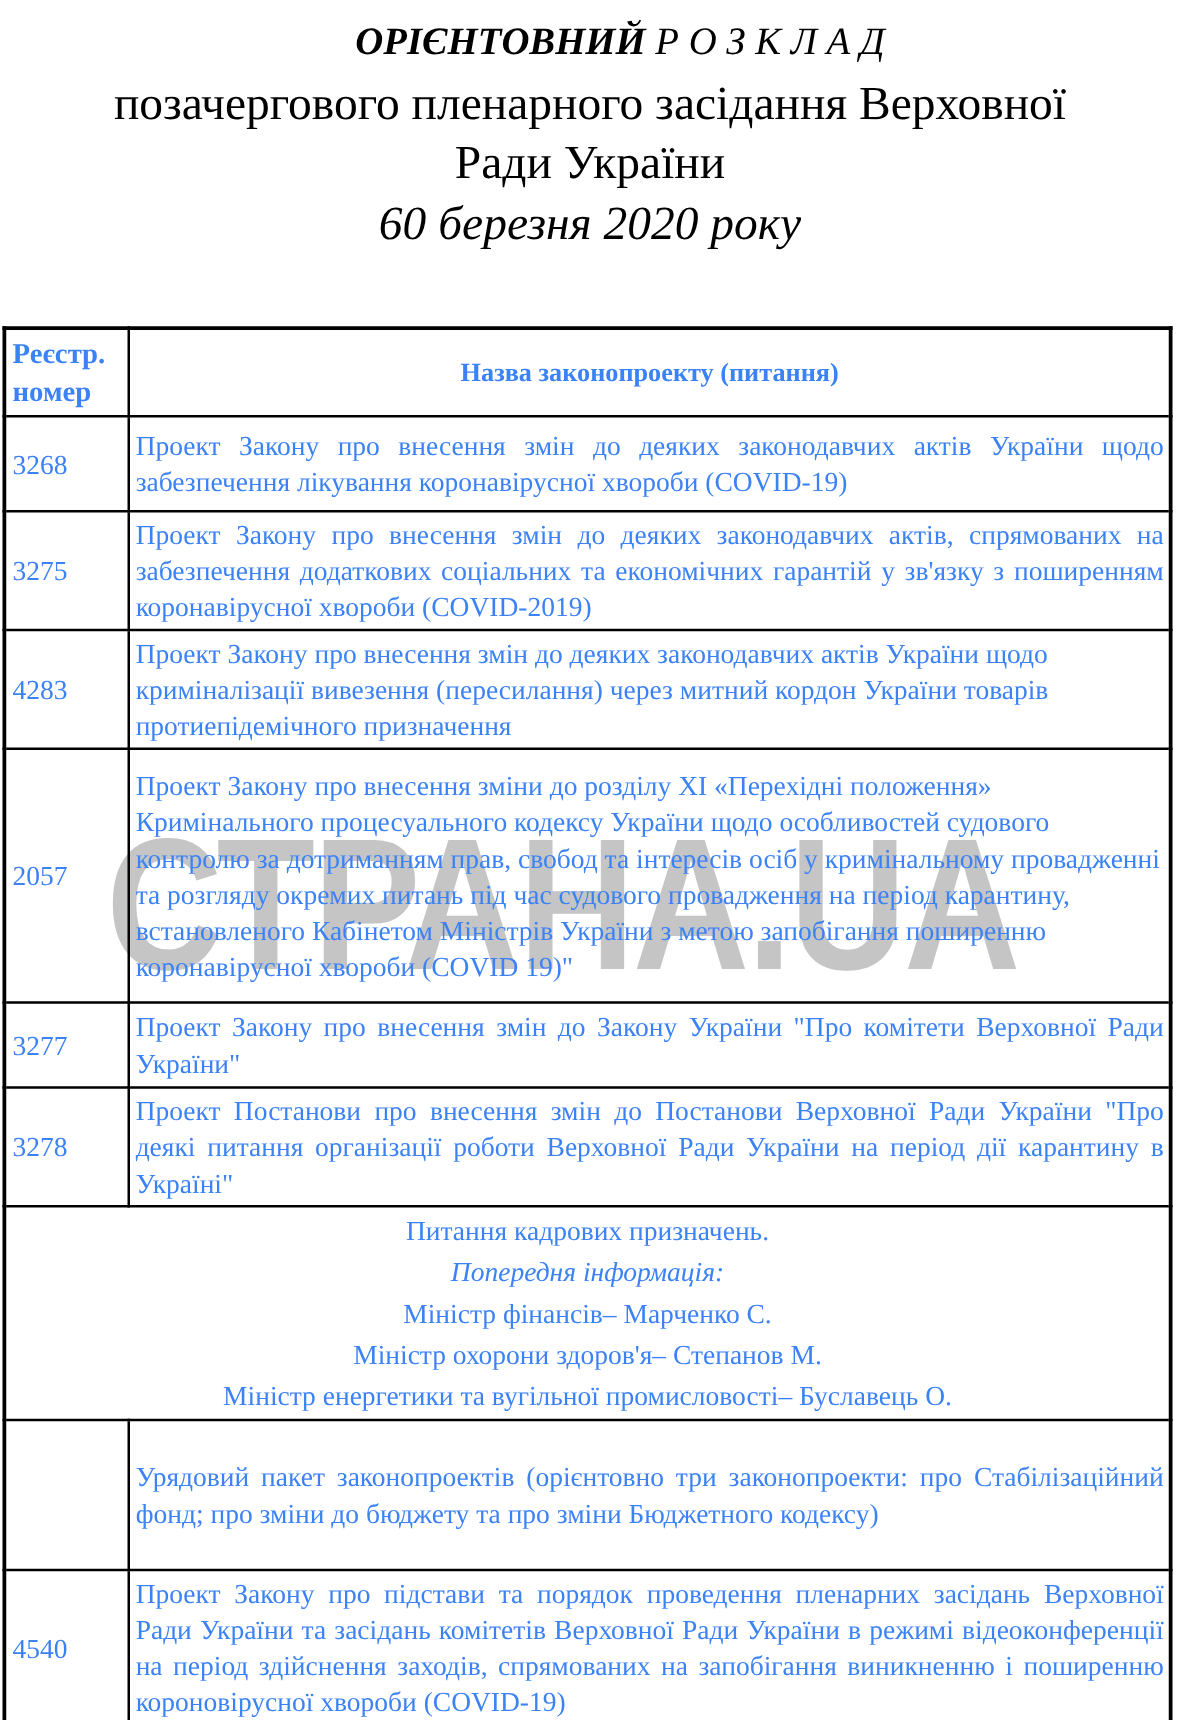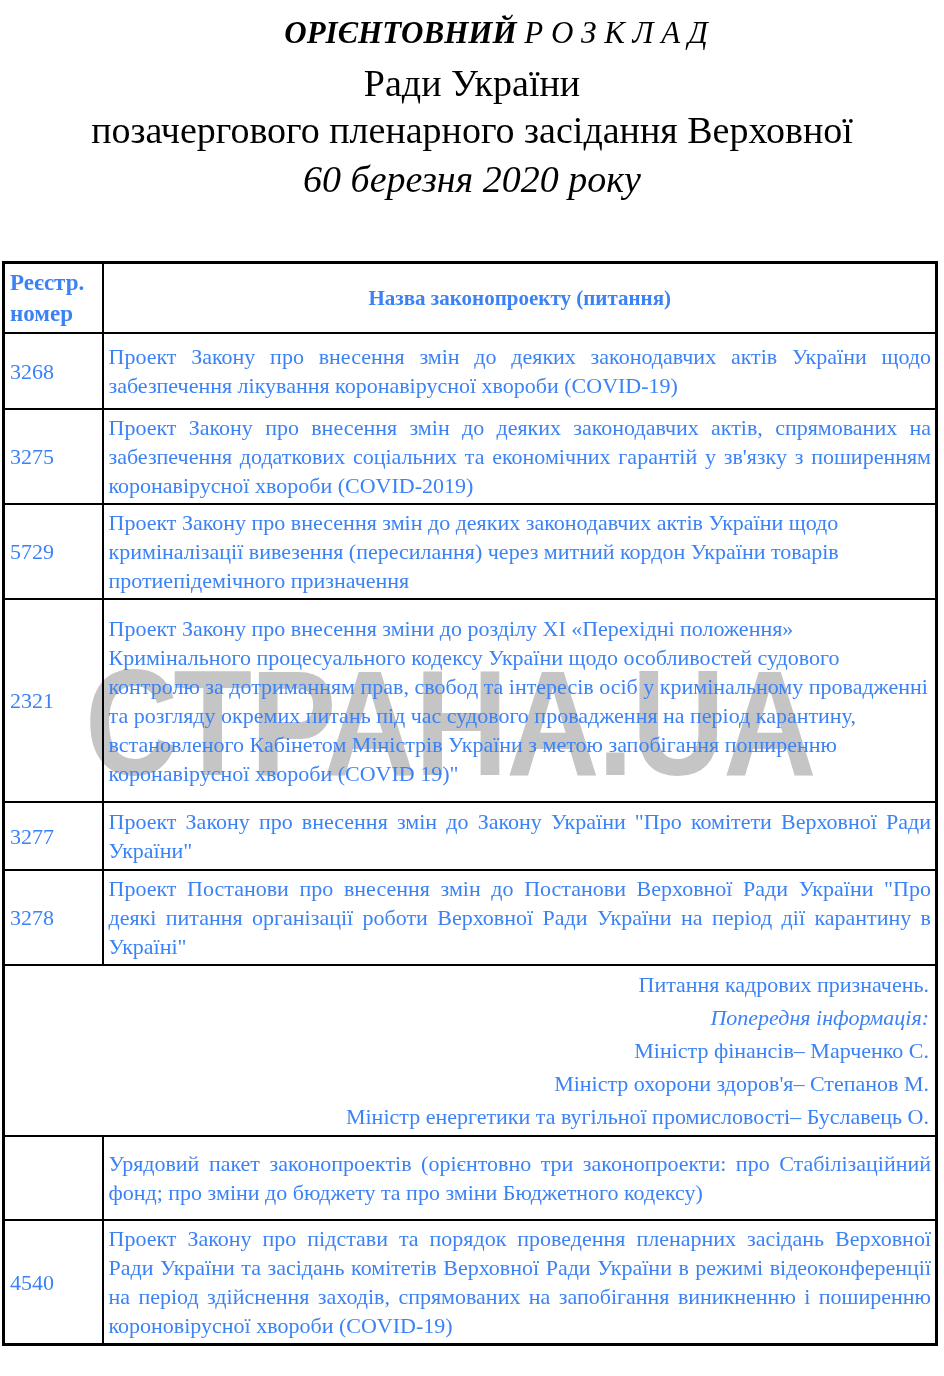--- a/index.html
+++ b/index.html
@@ -96,42 +96,42 @@
   td.ttl.l { text-align: left; }
   
   .rh-head { height: 66px; }
   .rh0 { height: 76px; font-family: Liberation Serif, serif; }
   .rh1 { height: 95px; }
   .rh2 { height: 91px; }
   .rh3 { height: 203px; }
   .rh4 { height: 68px; font-family: Liberation Serif, serif; }
   .rh5 { height: 95px; }
   .rh-p { height: 164px; }
-  .rh6 { height: 84px; }
+  .rh6 { height: 120px; }
   .rh7 { height: 118px; }
   
   td.personnel {
     padding: 2px 6px;
     line-height: 33px;
     vertical-align: middle;
-    text-align: right;
+    text-align: center;
   }
   .it { font-style: italic; }
 </style>
 </head>
 <body>
 
 <div class="page">
 
   <div class="watermark">СТРАНА.UA</div>
 
   <header class="title-block">
     <div class="t1"><em class="b">ОРІЄНТОВНИЙ</em><em> Р О З К Л А Д</em></div>
+    <div class="t2">позачергового пленарного засідання Верховної</div>
     <div class="t2">Ради України</div>
-    <div class="t2">позачергового пленарного засідання Верховної</div>
     <div class="t3">60 березня 2020 року</div>
   </header>
 
   <table class="agenda">
     <colgroup>
       <col class="col-num">
       <col>
     </colgroup>
     <tbody>
       <tr class="rh-head">
@@ -143,26 +143,26 @@
         <td class="num">3268</td>
         <td class="ttl j">Проект Закону про внесення змін до деяких законодавчих актів України щодо забезпечення лікування коронавірусної хвороби (COVID-19)</td>
       </tr>
 
       <tr class="rh1">
         <td class="num">3275</td>
         <td class="ttl j">Проект Закону про внесення змін до деяких законодавчих актів, спрямованих на забезпечення додаткових соціальних та економічних гарантій у зв'язку з поширенням коронавірусної хвороби (COVID-2019)</td>
       </tr>
 
       <tr class="rh2">
-        <td class="num">5729</td>
+        <td class="num">4283</td>
         <td class="ttl l">Проект Закону про внесення змін до деяких законодавчих актів України щодо криміналізації вивезення (пересилання) через митний кордон України товарів протиепідемічного призначення</td>
       </tr>
 
       <tr class="rh3">
-        <td class="num">2321</td>
+        <td class="num">2057</td>
         <td class="ttl l">Проект Закону про внесення зміни до розділу XI «Перехідні положення» Кримінального процесуального кодексу України щодо особливостей судового контролю за дотриманням прав, свобод та інтересів осіб у кримінальному провадженні та розгляду окремих питань під час судового провадження на період карантину, встановленого Кабінетом Міністрів України з метою запобігання поширенню коронавірусної хвороби (COVID 19)"</td>
       </tr>
 
       <tr class="rh4">
         <td class="num">3277</td>
         <td class="ttl j">Проект Закону про внесення змін до Закону України "Про комітети Верховної Ради України"</td>
       </tr>
 
       <tr class="rh5">
         <td class="num">3278</td>

